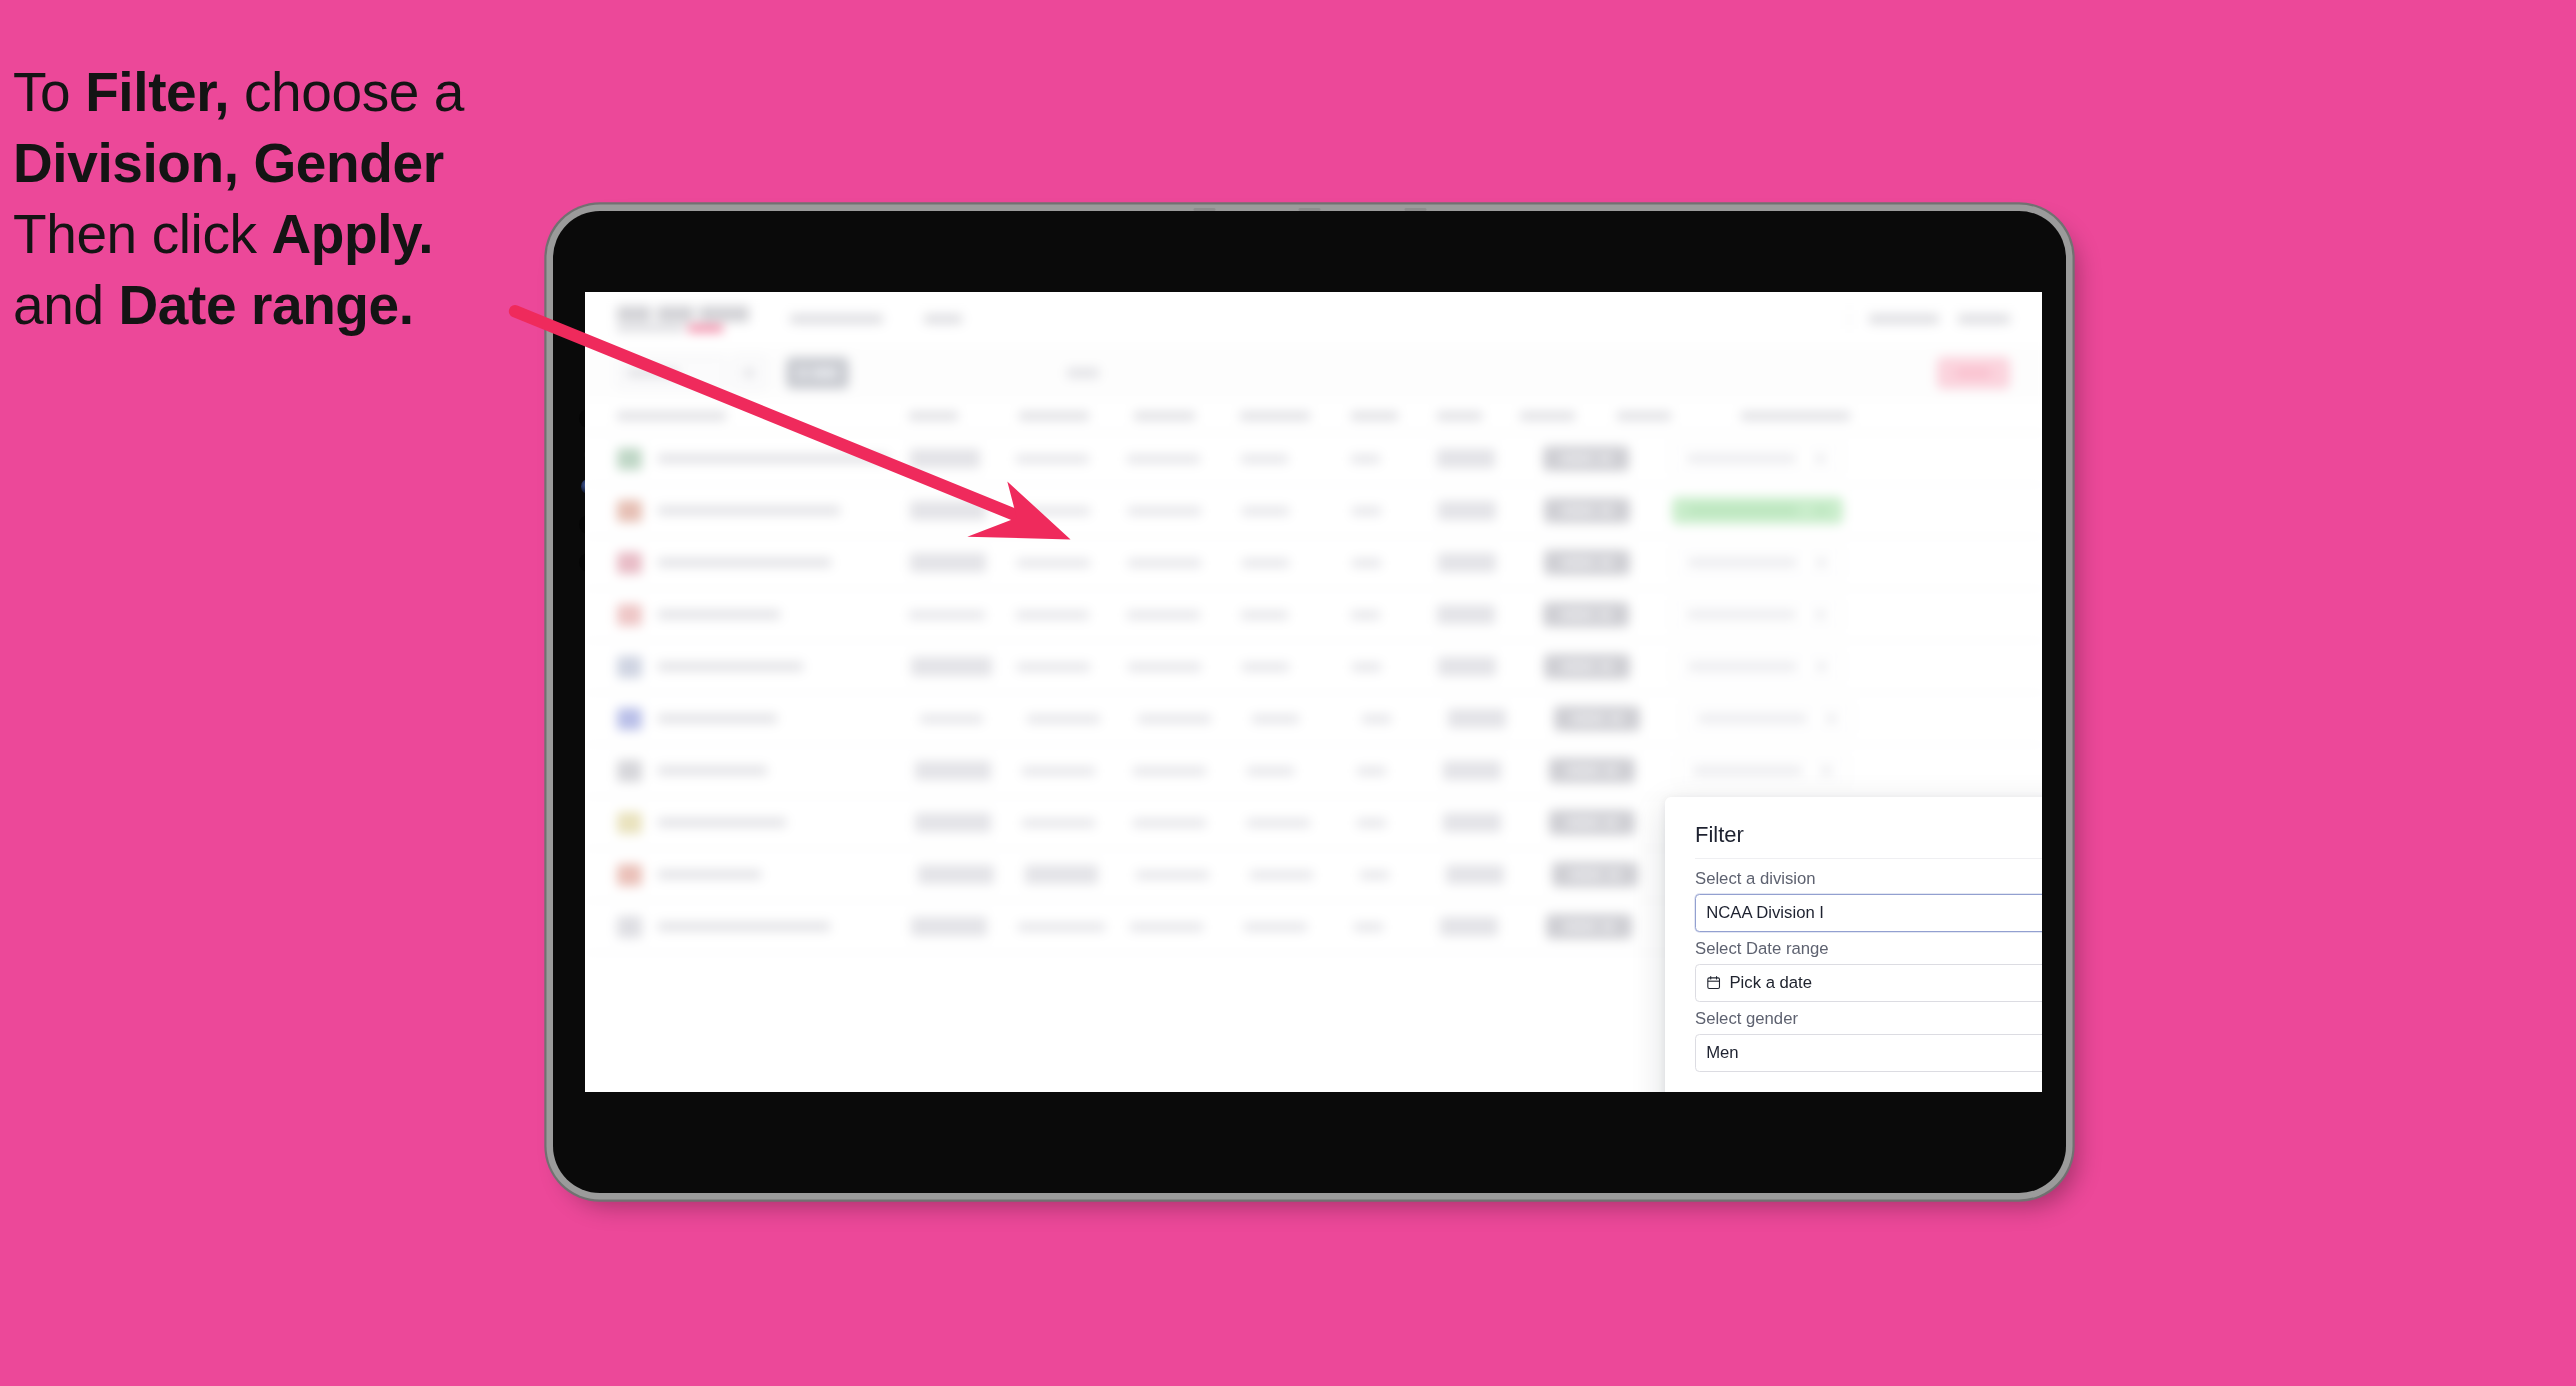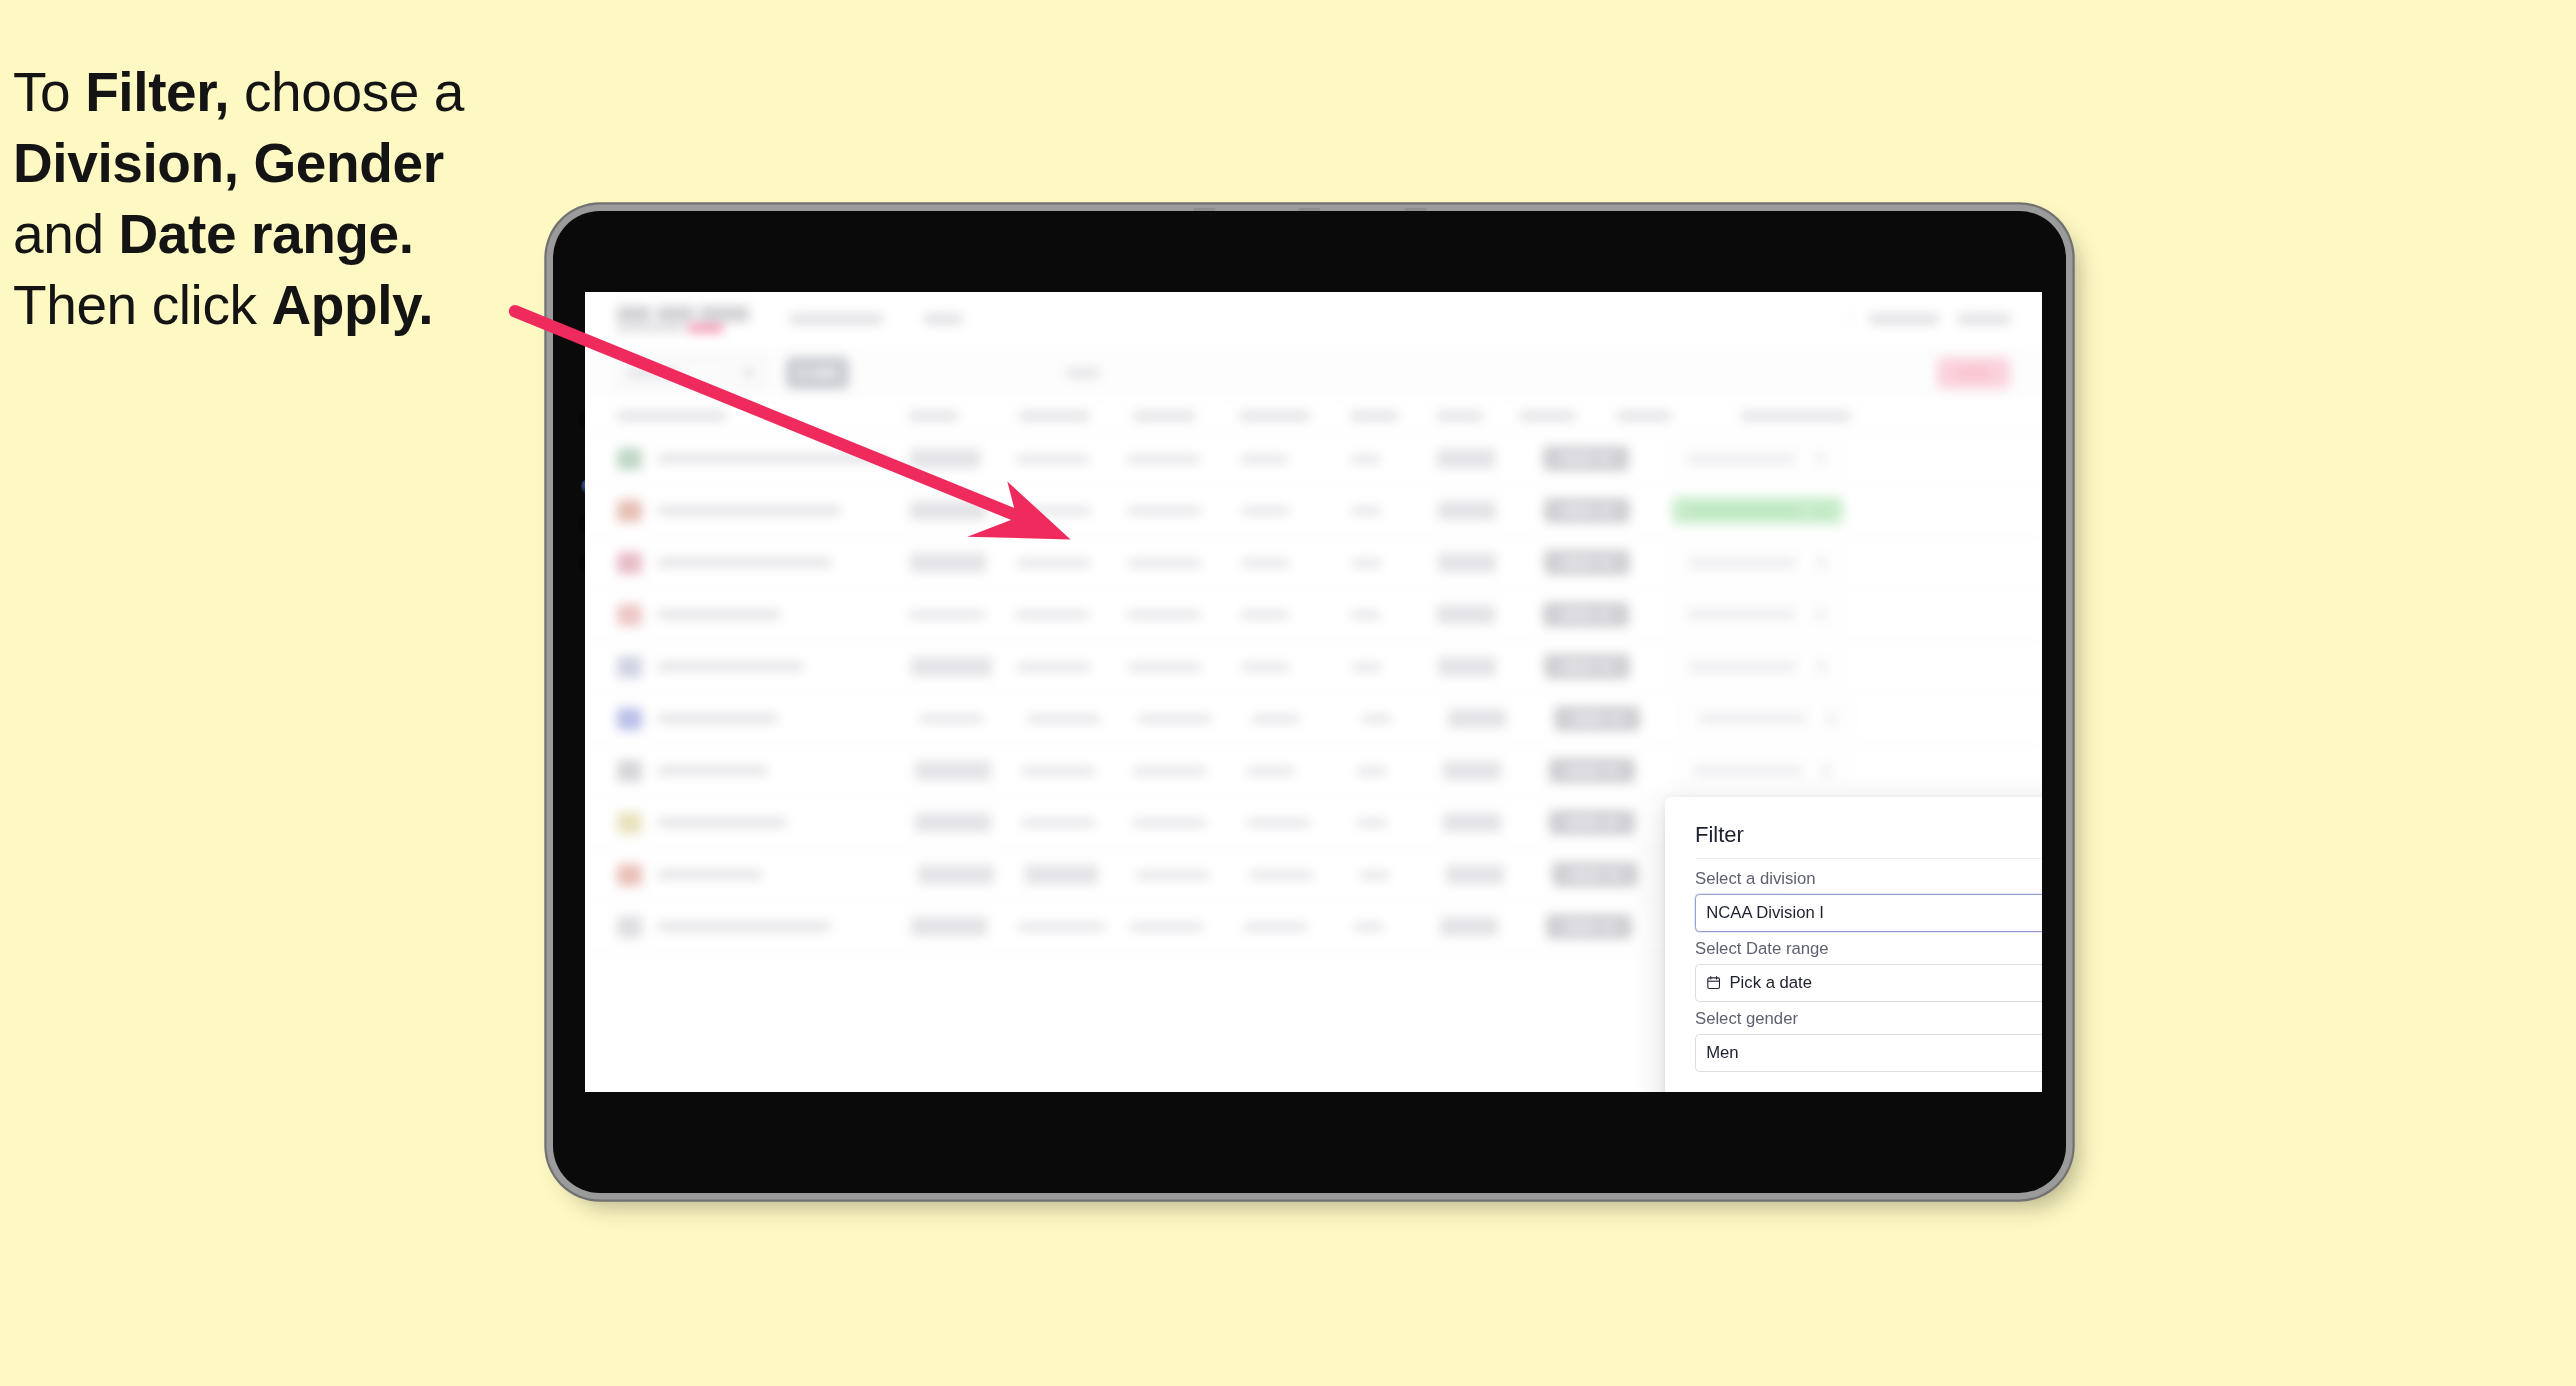--- a/index.html
+++ b/index.html
@@ -8,21 +8,21 @@
     background: #ffffff;
   }
   body {
     font-family: "Liberation Sans", sans-serif;
     -webkit-font-smoothing: antialiased;
   }
   #stage {
     position: relative;
     width: 2576px;
     height: 1386px;
-    background: #fef9c3;
+    background: #ec4899;
     overflow: hidden;
   }
 
   
   #caption {
     position: absolute;
     left: 13px;
     top: 57px;
     width: 538px;
     font-size: 55px;
@@ -289,22 +289,22 @@
   }
 </style>
 </head>
 <body>
 
 <div id="stage">
 
   <div id="caption">
     <span class="line"><span>To </span><b>Filter,</b><span> choose a</span></span>
     <span class="line"><b>Division, Gender</b></span>
+    <span class="line"><span>Then click </span><b>Apply.</b></span>
     <span class="line"><span>and </span><b>Date range.</b></span>
-    <span class="line"><span>Then click </span><b>Apply.</b></span>
   </div>
 
   <div id="device">
     <div id="top-notch">
         <i></i>
         <i></i>
         <i></i>
       </div>
     <div class="bezel-dot" id="sensor-1"></div>
     <div class="bezel-dot" id="sensor-2"></div>

